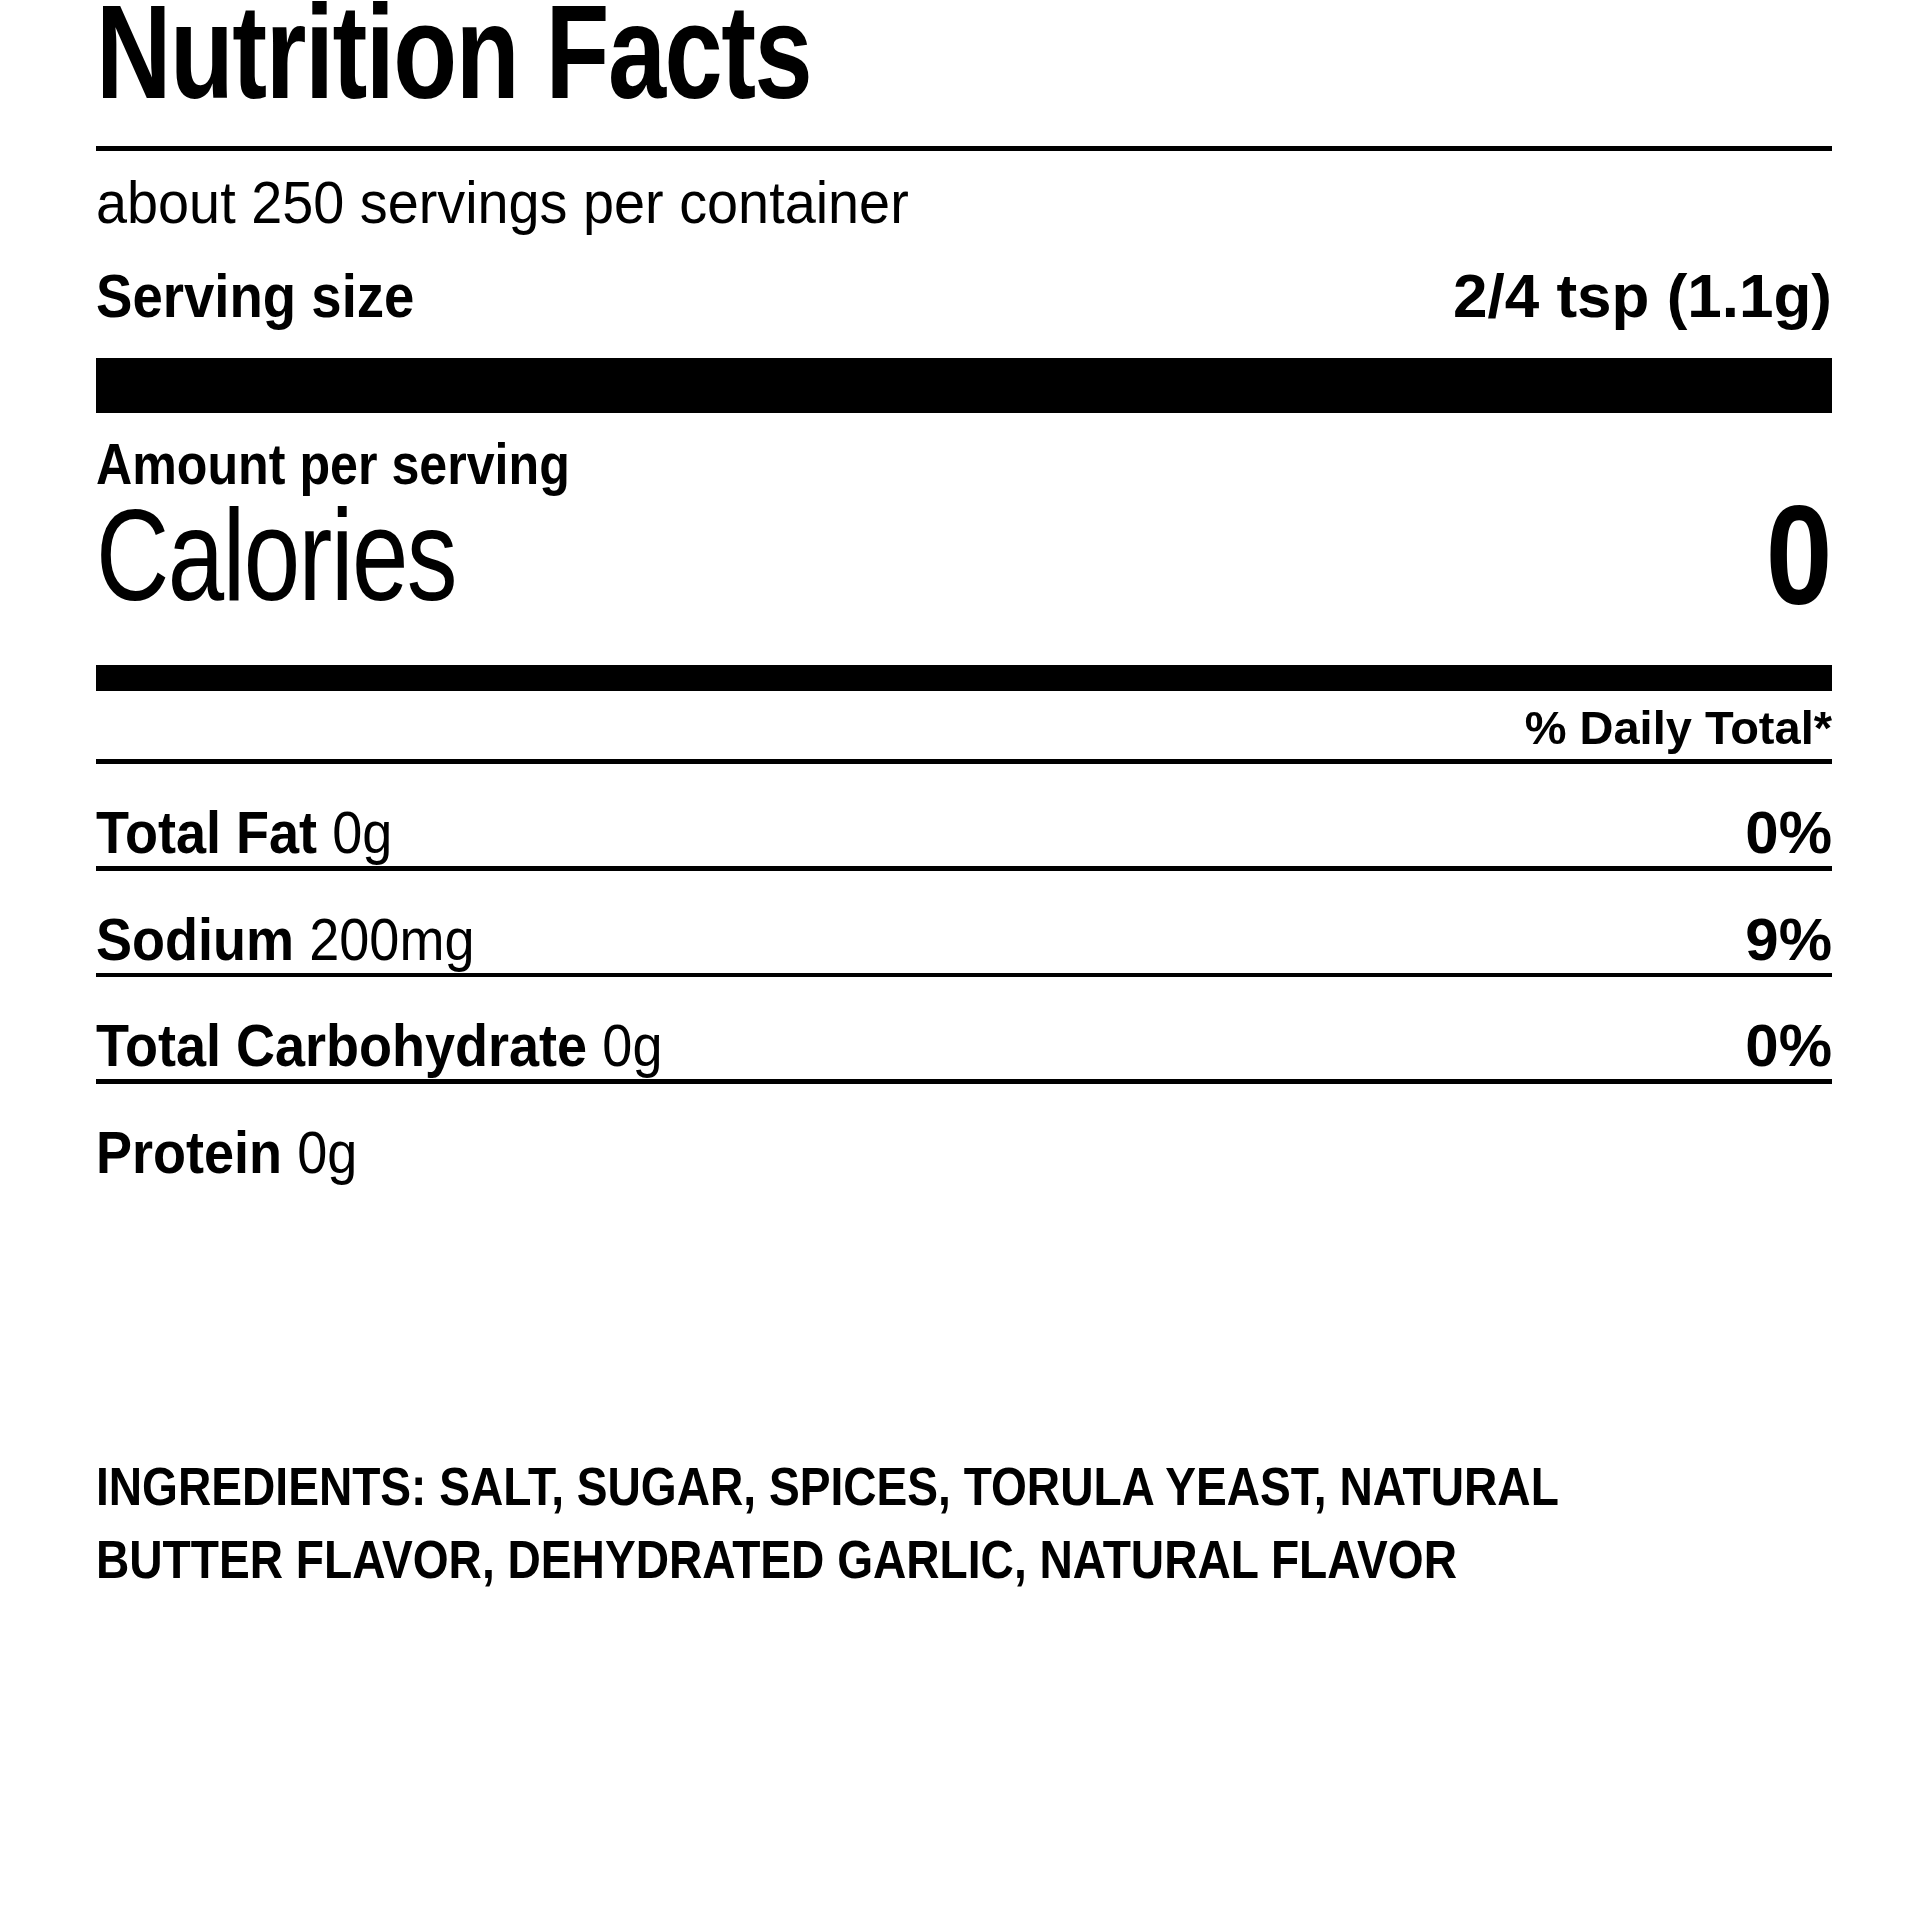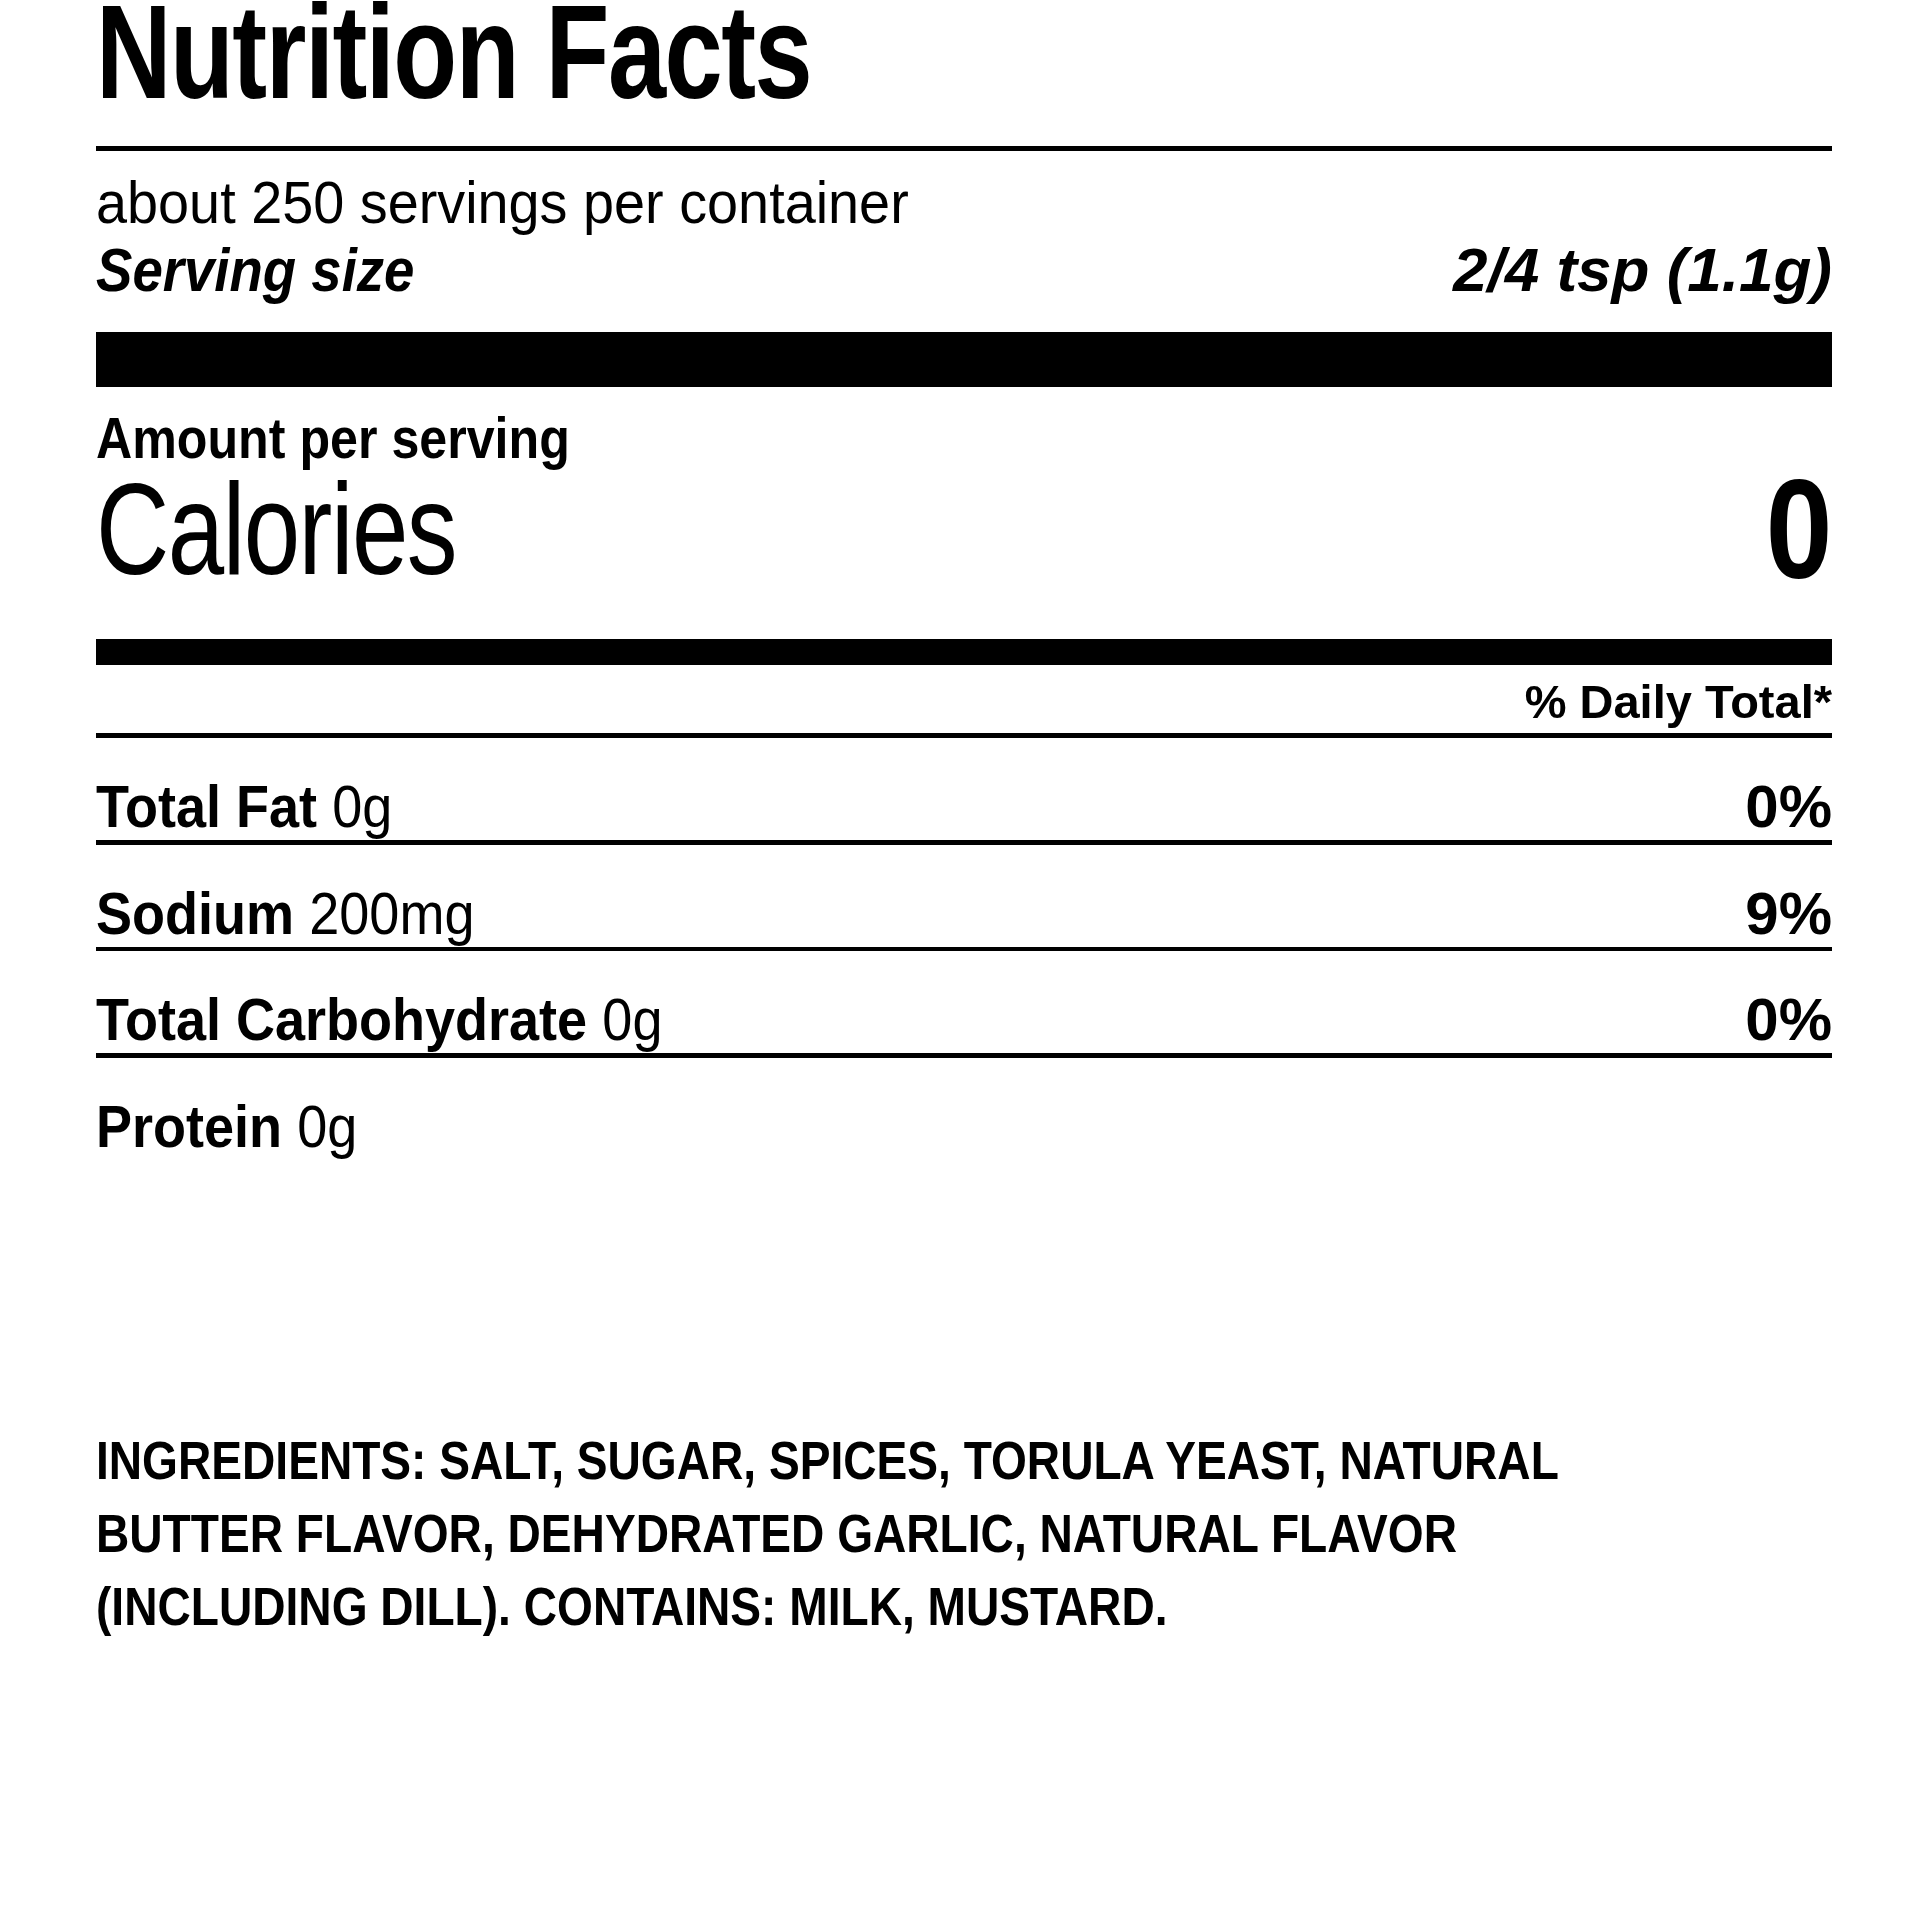--- a/index.html
+++ b/index.html
@@ -43,27 +43,27 @@
   }
   .rule-title { margin-top: 42px; }
   .servings {
     margin-top: 19px;
     font-size: 60px;
     line-height: 66px;
     font-weight: normal;
     white-space: nowrap;
   }
   .serving-row {
+    margin-top: 26px;
     display: flex;
     justify-content: space-between;
     align-items: baseline;
     font-size: 62px;
     line-height: 68px;
     font-weight: bold;
-    font-style: italic;
   }
   .bar-thick {
     margin-top: 28px;
     height: 55px;
     background: #000000;
   }
   .aps {
     margin-top: 27px;
     font-size: 57px;
     line-height: 49px;
@@ -180,17 +180,16 @@
   <div class="nutrient-row">
     <span class="cond90">
       <span class="nname">Protein</span><span class="namt">0g</span>
     </span>
     <span class="ndv"></span>
   </div>
 
   <div class="ingredients">
     <div class="ing-line"><span class="cond87">INGREDIENTS: SALT, SUGAR, SPICES, TORULA YEAST, NATURAL</span></div>
     <div class="ing-line"><span class="cond87">BUTTER FLAVOR, DEHYDRATED GARLIC, NATURAL FLAVOR</span></div>
-    <div class="ing-line"><span class="cond87">(INCLUDING DILL). CONTAINS: MILK, MUSTARD.</span></div>
   </div>
 
 </div>
 
 
 </body></html>

